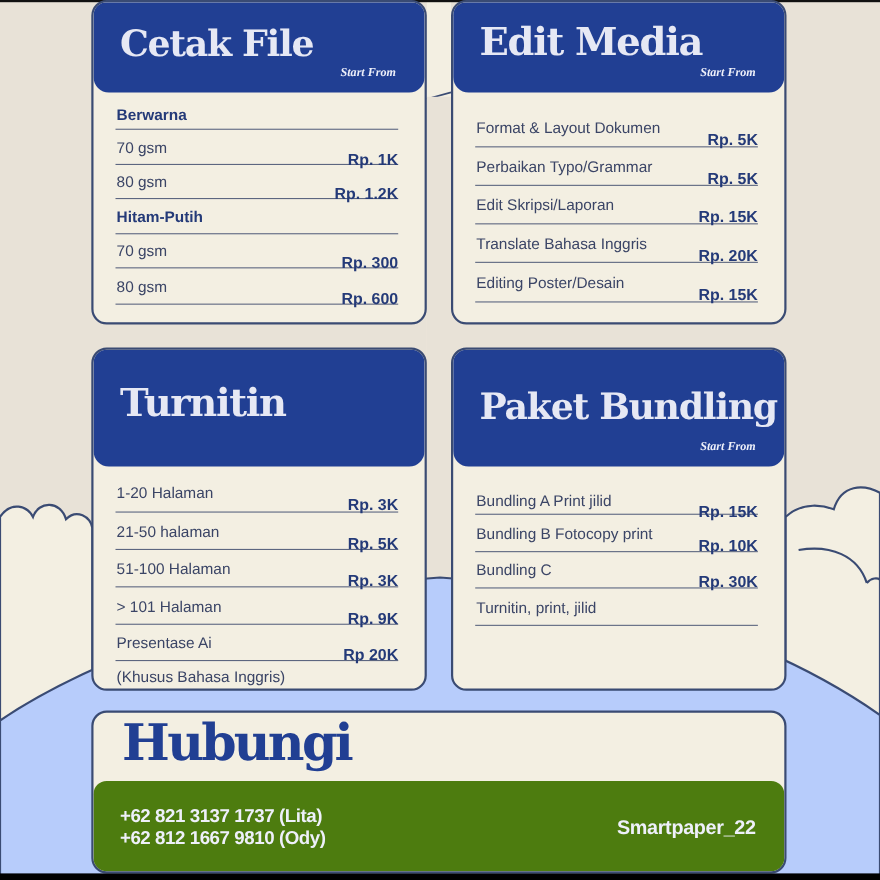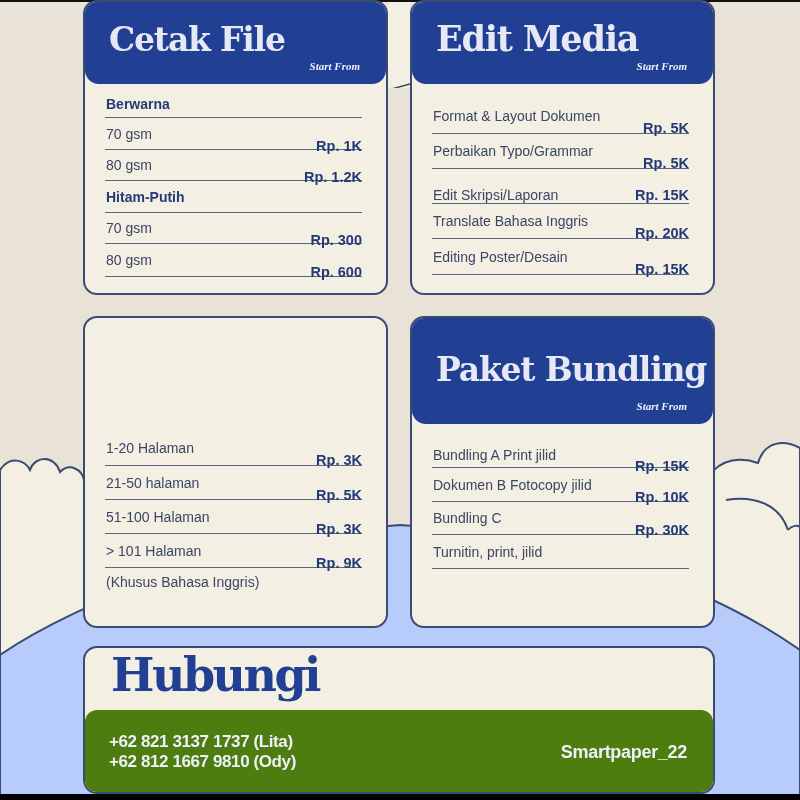--- a/index.html
+++ b/index.html
@@ -143,71 +143,78 @@
   </div>
   <div class="rows" style="top:96px;">
     <div class="row" style="height:36px;">
         <span class="label">Format &amp; Layout Dokumen</span>
         <span class="price">Rp. 5K</span>
       </div>
     <div class="row" style="height:35px;">
         <span class="label">Perbaikan Typo/Grammar</span>
         <span class="price">Rp. 5K</span>
       </div>
-    <div class="row" style="height:35px;align-items:flex-end;">
+    <div class="row" style="height:35px;">
         <span class="label">Edit Skripsi/Laporan</span>
         <span class="price">Rp. 15K</span>
       </div>
     <div class="row" style="height:35px;align-items:center;">
         <span class="label">Translate Bahasa Inggris</span>
         <span class="price">Rp. 20K</span>
       </div>
     <div class="row" style="height:36px;">
         <span class="label">Editing Poster/Desain</span>
         <span class="price">Rp. 15K</span>
       </div>
   </div>
 </div>
 
 <div class="card" style="left:83px; top:316px; width:305px; height:312px;">
+  <div class="card-header" style="height:106px;">
+    <div class="card-title" style="top:28px; font-size:35px;">Turnitin</div>
+  </div>
   <div class="rows" style="top:112px;">
     <div class="row" style="height:36px;">
         <span class="label">1-20 Halaman</span>
         <span class="price">Rp. 3K</span>
       </div>
     <div class="row" style="height:34px;">
         <span class="label">21-50 halaman</span>
         <span class="price">Rp. 5K</span>
       </div>
     <div class="row" style="height:34px;">
         <span class="label">51-100 Halaman</span>
         <span class="price">Rp. 3K</span>
       </div>
     <div class="row" style="height:34px;">
         <span class="label">&gt; 101 Halaman</span>
         <span class="price">Rp. 9K</span>
       </div>
+    <div class="row" style="height:33px;">
+        <span class="label">Presentase Ai</span>
+        <span class="price">Rp 20K</span>
+      </div>
     <div class="row nobd" style="height:28px;">
         <span class="label">(Khusus Bahasa Inggris)</span>
       </div>
   </div>
 </div>
 
 <div class="card" style="left:410px; top:316px; width:305px; height:312px;">
   <div class="card-header" style="height:106px;">
     <div class="card-title" style="top:32px; font-size:33px;">Paket Bundling</div>
     <div class="start-from" style="top:82px;">Start From</div>
   </div>
   <div class="rows" style="top:114px;">
     <div class="row" style="height:36px; align-items:flex-end; padding-bottom:4px;">
         <span class="label">Bundling A Print jilid</span>
         <span class="price" style="align-self:flex-start; padding-top:2px;">Rp. 15K</span>
       </div>
     <div class="row" style="height:34px;">
-        <span class="label">Dokumen B Fotocopy jilid</span>
+        <span class="label">Bundling B Fotocopy print</span>
         <span class="price">Rp. 10K</span>
       </div>
     <div class="row" style="height:33px;">
         <span class="label">Bundling C</span>
         <span class="price">Rp. 30K</span>
       </div>
     <div class="row" style="height:34px;">
         <span class="label">Turnitin, print, jilid</span>
       </div>
   </div>

